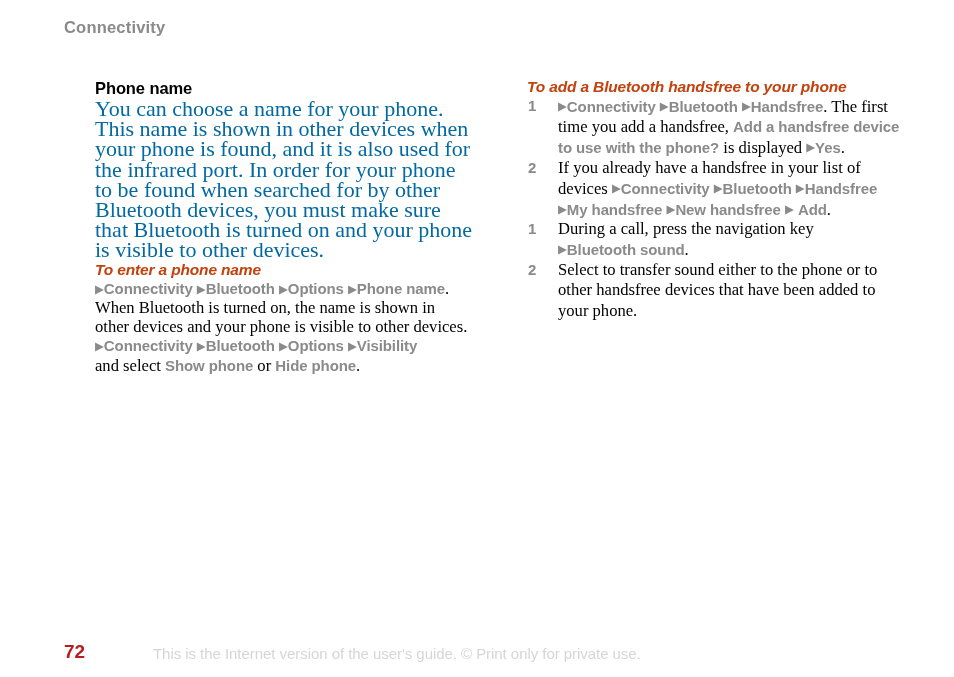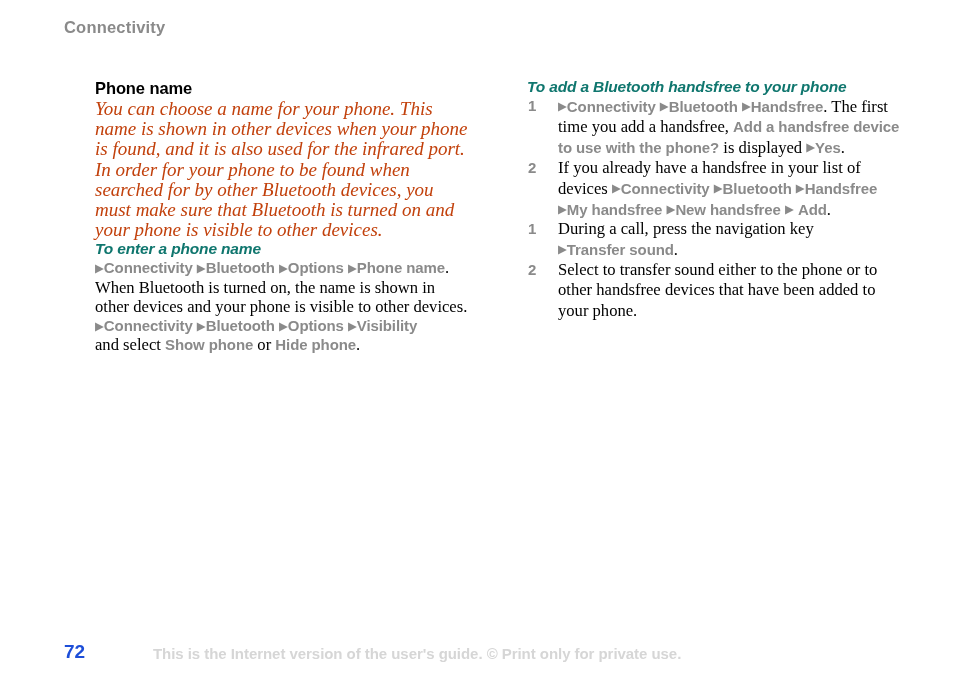--- a/index.html
+++ b/index.html
@@ -46,35 +46,34 @@
     color: #000000;
     margin: 0 0 1px 0;
     line-height: 20px;
     letter-spacing: -0.1px;
   }
   h3.task-head {
     font-family: "Liberation Sans", sans-serif;
     font-weight: bold;
     font-style: italic;
     font-size: 15.5px;
-    color: #0f766e;
+    color: #c2410c;
     margin: 0;
     line-height: 18px;
     letter-spacing: -0.15px;
   }
   .gap-before-task { margin-top: 21px; }
   .gap-before-sec  { margin-top: 23px; }
 
   
   p.body {
     margin: 0;
-    font-size: 19px;
+    font-size: 22px;
     line-height: 20.2px;
-    color: #c2410c;
-    font-style: italic;
+    color: #0369a1;
   }
 
   
   .menu {
     font-family: "Liberation Sans", sans-serif;
     font-weight: bold;
     font-size: 15px;
     color: #8a8a8a;
     letter-spacing: -0.1px;
   }
@@ -114,28 +113,28 @@
   }
 
   
   .footer-page {
     position: absolute;
     left: 64px;
     top: 641px;
     font-family: "Liberation Sans", sans-serif;
     font-weight: bold;
     font-size: 19px;
-    color: #1d4ed8;
+    color: #b91c1c;
   }
   .footer-note {
     position: absolute;
     left: 153px;
     top: 645px;
     font-family: "Liberation Sans", sans-serif;
-    font-weight: bold;
+    font-weight: normal;
     font-size: 15px;
     color: #d6d6d6;
     letter-spacing: -0.05px;
     white-space: nowrap;
   }
 </style>
 </head>
 <body>
 
 <div class="running-head">Connectivity</div>
@@ -162,21 +161,21 @@
   <ol class="steps">
     <li><span class="num">1</span><span class="tri">▶</span><span class="menu">Connectivity</span> <span class="tri">▶</span><span class="menu">Bluetooth</span> <span class="tri">▶</span><span class="menu">Handsfree</span><span>. The first time you add a handsfree, </span><span class="menu">Add a handsfree device to use with the phone?</span><span> is displayed </span><span class="tri">▶</span><span class="menu">Yes</span><span>.</span></li>
 
     <li><span class="num">2</span><span>If you already have a handsfree in your list of devices </span><span class="tri">▶</span><span class="menu">Connectivity</span> <span class="tri">▶</span><span class="menu">Bluetooth</span> <span class="tri">▶</span><span class="menu">Handsfree</span> <span class="tri">▶</span><span class="menu">My handsfree</span> <span class="tri">▶</span><span class="menu">New handsfree</span> <span class="tri">▶</span> <span class="menu">Add</span><span>.</span></li>
   </ol>
 
 
 
 
   <ol class="steps">
-    <li><span class="num">1</span><span>During a call, press the navigation key </span><br><span class="tri">▶</span><span class="menu">Transfer sound</span><span>.</span></li>
+    <li><span class="num">1</span><span>During a call, press the navigation key </span><br><span class="tri">▶</span><span class="menu">Bluetooth sound</span><span>.</span></li>
 
     <li><span class="num">2</span><span>Select to transfer sound either to the phone or to other handsfree devices that have been added to your phone.</span></li>
   </ol>
 
 </div>
 
 <div class="footer-page">72</div>
 <div class="footer-note">This is the Internet version of the user's guide. © Print only for private use.</div>
 
 </body></html>

